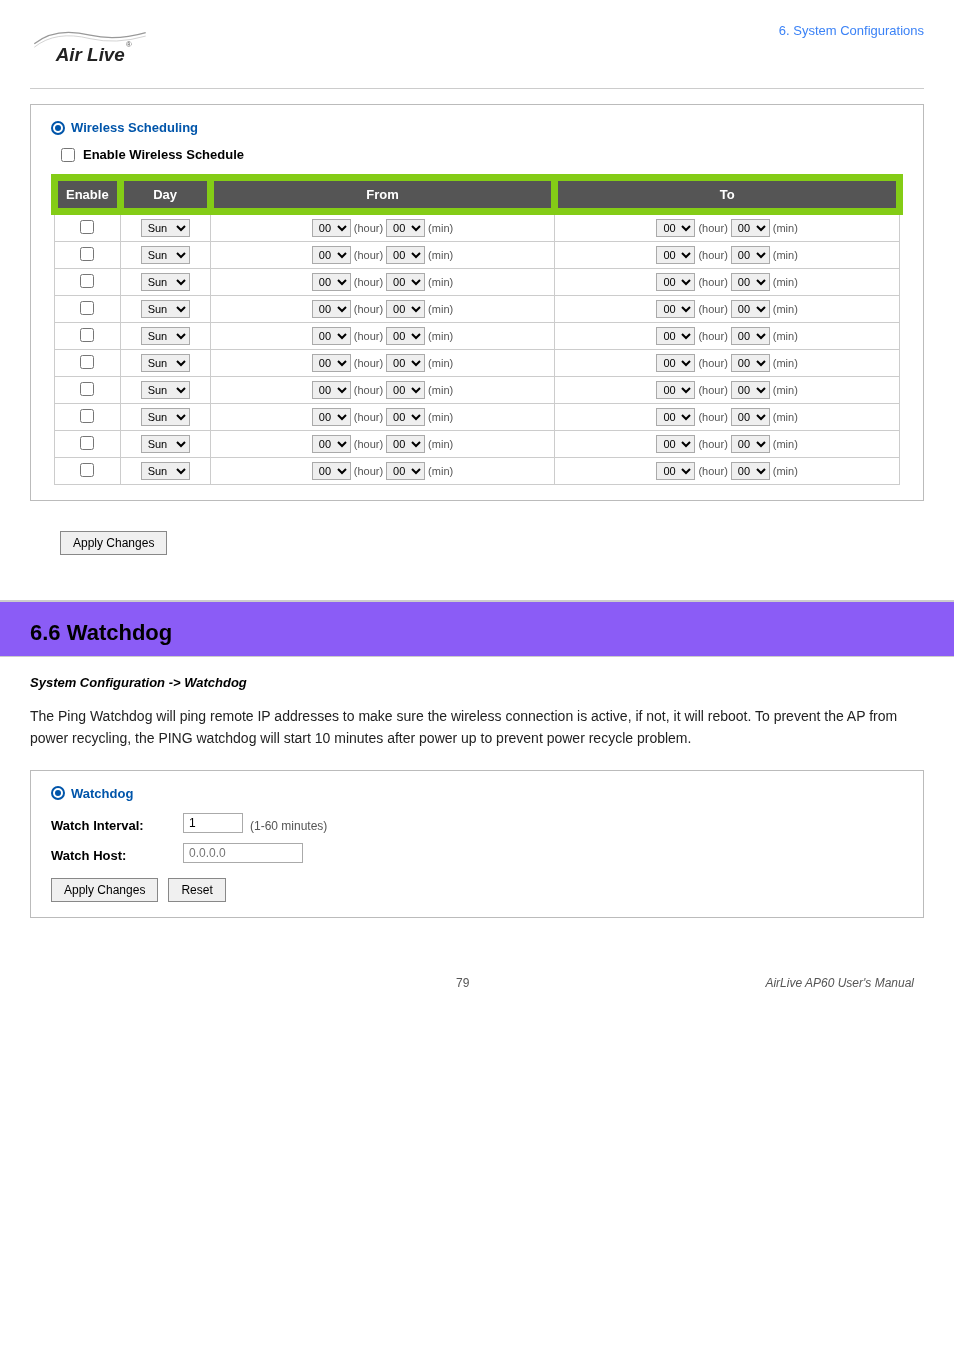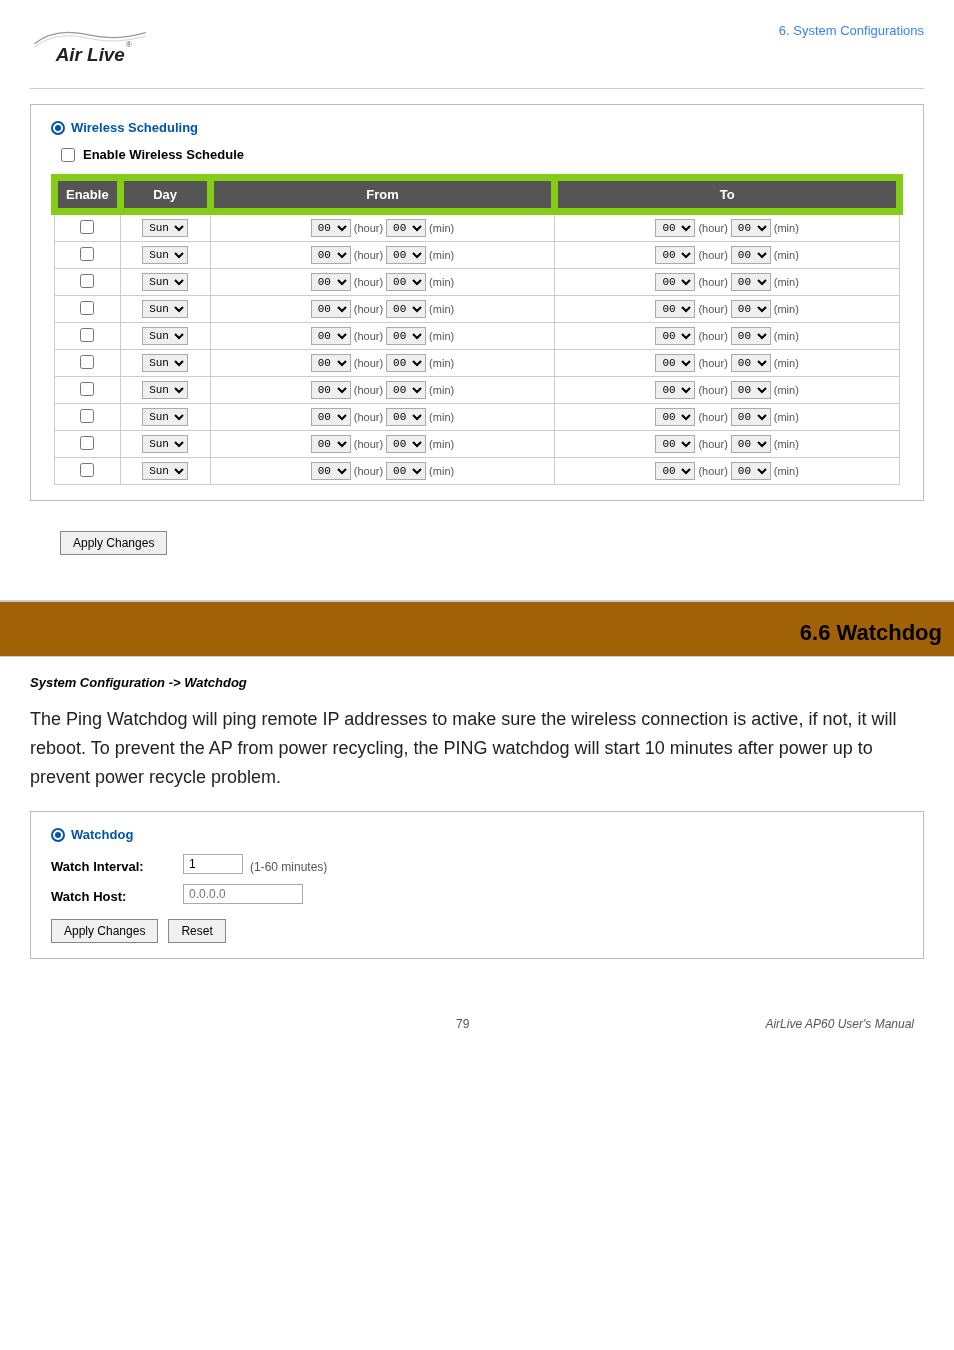--- a/index.html
+++ b/index.html
@@ -113,21 +113,20 @@
     .schedule-table td.enable-col {
       width: 60px;
     }
     .schedule-table td.day-col {
       width: 90px;
     }
     .schedule-table select {
       font-size: 11px;
       padding: 1px 2px;
       border: 1px solid #aaa;
-      font-family: Liberation Mono, monospace;
     }
     .from-col { background: #fff; }
     .to-col { background: #fff; }
 
     .time-cell {
       display: flex;
       align-items: center;
       justify-content: center;
       gap: 3px;
       white-space: nowrap;
@@ -141,44 +140,43 @@
       margin: 15px 30px;
       padding: 4px 12px;
       font-size: 12px;
       background: #f0f0f0;
       border: 1px solid #888;
       cursor: pointer;
     }
 
     
     .watchdog-section-header {
-      background: #a16207;
+      background: #8b5cf6;
       margin: 30px 0 0 0;
-      padding: 18px 12px 10px 30px;
+      padding: 18px 29px 10px 30px;
       border-top: 2px solid #ccc;
       border-bottom: 1px solid #ccc;
-      text-align: right;
     }
     .watchdog-section-header h2 {
       font-size: 22px;
       font-weight: bold;
       color: #000;
     }
 
     .watchdog-body {
       padding: 18px 30px;
     }
     .watchdog-subtitle {
       font-weight: bold;
       font-style: italic;
       font-size: 13px;
       margin-bottom: 15px;
     }
     .watchdog-desc {
-      font-size: 18px;
+      font-size: 14px;
       line-height: 1.6;
       margin-bottom: 20px;
       color: #222;
     }
 
     .watchdog-box {
       border: 1px solid #bbb;
       padding: 15px 20px;
       background: #fff;
       margin: 0 0 20px 0;

